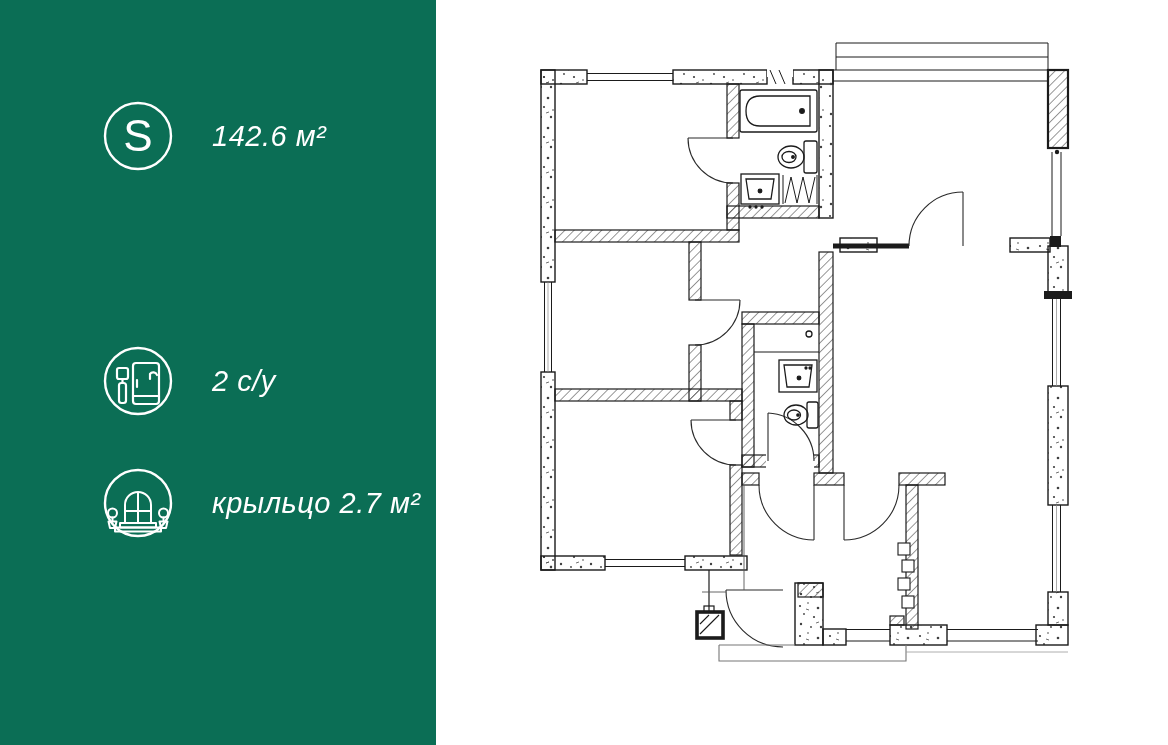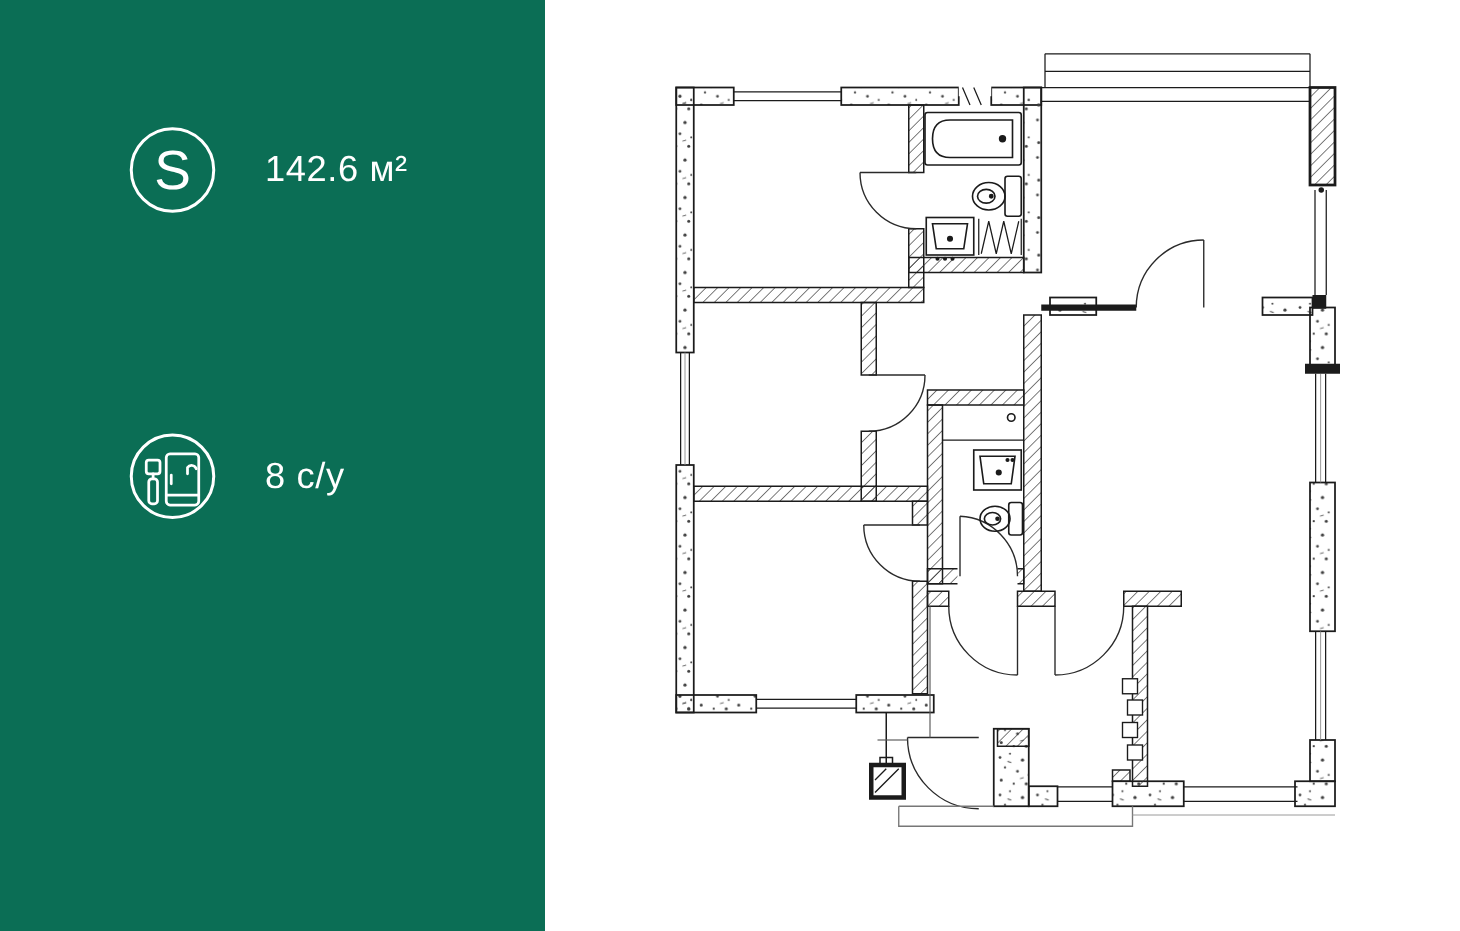--- a/index.html
+++ b/index.html
@@ -2,21 +2,21 @@
 <html><head>
 <meta charset="utf-8">
 <style>
   html,body{margin:0;padding:0;background:#ffffff;}
   .app{position:relative;width:1168px;height:745px;background:#ffffff;overflow:hidden;
        font-family:"Liberation Sans","DejaVu Sans",sans-serif;}
   .sidebar{position:absolute;left:0;top:0;width:436px;height:745px;background:#0b6e55;}
   .feature{position:absolute;left:0;width:436px;height:76px;display:flex;align-items:center;}
   .feature .icon-wrap{position:absolute;left:100px;top:0;width:76px;height:76px;}
   .feature .label{position:absolute;left:212px;top:0;height:76px;display:flex;align-items:center;
-      color:#ffffff;font-size:29px;font-weight:300;letter-spacing:0.5px;white-space:nowrap;}
+      color:#ffffff;font-size:29px;font-weight:300;letter-spacing:0.5px;white-space:nowrap;font-style:italic;}
   .f1{top:98px}.f2{top:225px}.f3{top:343px}.f4{top:465px}.f5{top:585px}
   .plan-panel{position:absolute;left:436px;top:0;width:732px;height:745px;background:#ffffff;}
   svg{display:block}
 </style>
 </head>
 <body>
 
 <div class="app">
 
   <div class="sidebar">
@@ -38,23 +38,41 @@
           <circle cx="38" cy="38" r="33" stroke-width="2.4"></circle>
           <rect x="33" y="20" width="26" height="41" rx="3"></rect>
           <path d="M33,53 h26"></path>
           <path d="M37,37 v7"></path>
           <path d="M50,36 v-5 a4,4 0 0 1 7,1"></path>
           <rect x="17" y="25" width="11" height="11" rx="2"></rect>
           <path d="M22.5,36 v4"></path>
           <rect x="19" y="40" width="7" height="20" rx="2.5"></rect>
         </svg>
       </span>
-      <span class="label">8 с/у</span>
+      <span class="label">2 с/у</span>
     </div>
 
+    <div class="feature f4">
+      <span class="icon-wrap">
+        <svg width="76" height="76" viewBox="0 0 76 76" fill="none" stroke="#ffffff" stroke-width="2" stroke-linecap="round" stroke-linejoin="round">
+          <circle cx="38" cy="38" r="33" stroke-width="2.4"></circle>
+          <path d="M25,58 V40 a13,13 0 0 1 26,0 V58"></path>
+          <path d="M38,27.5 V58 M25,46 h26"></path>
+          <rect x="20" y="58" width="36" height="4.5"></rect>
+          <rect x="15" y="62.5" width="46" height="4"></rect>
+          <circle cx="12.5" cy="48" r="4.5"></circle>
+          <path d="M12.5,52.5 v4"></path>
+          <path d="M8.5,56.5 h8 l-1.5,6.5 h-5 z"></path>
+          <circle cx="63.5" cy="48" r="4.5"></circle>
+          <path d="M63.5,52.5 v4"></path>
+          <path d="M59.5,56.5 h8 l-1.5,6.5 h-5 z"></path>
+        </svg>
+      </span>
+      <span class="label">крыльцо 2.7 м²</span>
+    </div>
 
   </div>
 
   <div class="plan-panel">
     <svg width="732" height="745" viewBox="0 0 732 745">
       <defs>
         <pattern id="conc" width="30" height="30" patternUnits="userSpaceOnUse">
           <circle cx="4" cy="6" r="1.1" fill="#3f3f3f"></circle>
           <circle cx="12" cy="3" r="0.8" fill="#3f3f3f"></circle>
           <circle cx="22" cy="8" r="1.3" fill="#3f3f3f"></circle>

